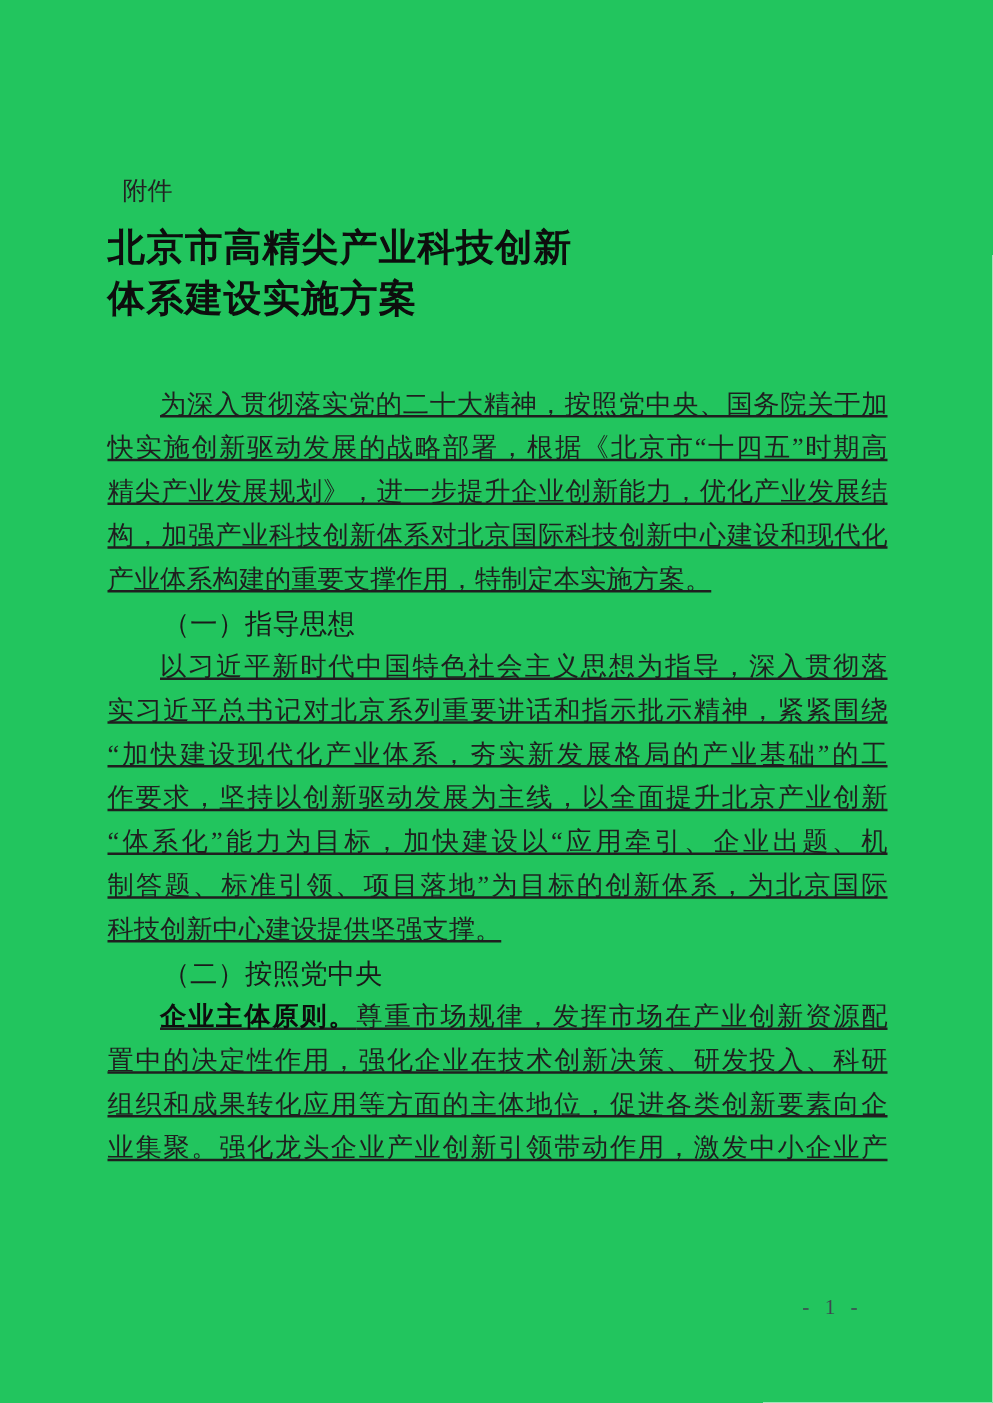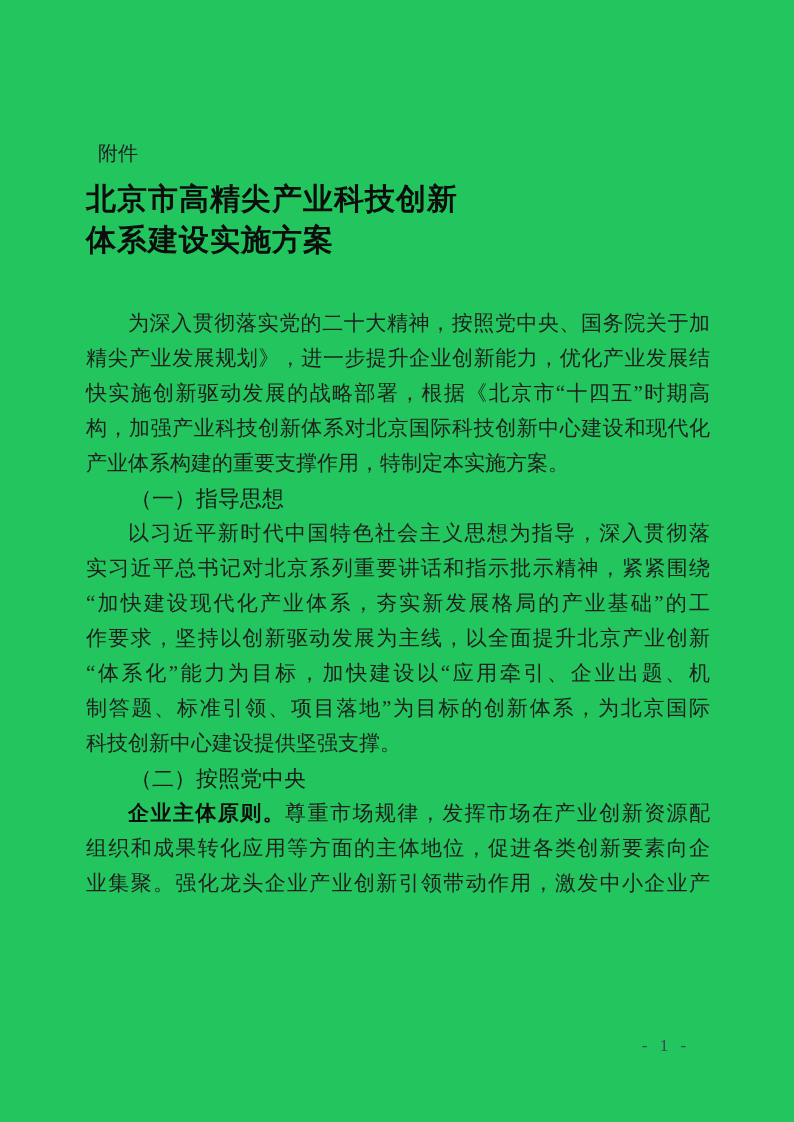--- a/index.html
+++ b/index.html
@@ -32,21 +32,21 @@
     font-weight: bold;
     font-size: 30px;
     line-height: 41px;
     letter-spacing: 1px;
     color: #0d0d0d;
   }
   .title-line { display: block; }
 
   .body-text { margin-top: 46px; }
 
-  .para { font-size: 21px; }
+  .para { font-size: 21px; text-decoration: underline; }
 
   
   .ln {
     display: block;
     font-size: 21px;
     line-height: 35px;
     text-align: justify;
     text-align-last: justify;
     white-space: normal;
   }
@@ -93,22 +93,22 @@
 
     <div class="title">
       <span class="title-line">北京市高精尖产业科技创新</span>
       <span class="title-line">体系建设实施方案</span>
     </div>
 
     <div class="body-text">
 
       <p class="para">
         <span class="ln ind">为深入贯彻落实党的二十大精神，按照党中央、国务院关于加</span>
+        <span class="ln">快实施创新驱动发展的战略部署，根据《北京市“十四五”时期高</span>
         <span class="ln">精尖产业发展规划》，进一步提升企业创新能力，优化产业发展结</span>
-        <span class="ln">快实施创新驱动发展的战略部署，根据《北京市“十四五”时期高</span>
         <span class="ln">构，加强产业科技创新体系对北京国际科技创新中心建设和现代化</span>
         <span class="ln flush">产业体系构建的重要支撑作用，特制定本实施方案。</span>
       </p>
 
 
       <div class="h2">（一）指导思想</div>
 
       <p class="para">
         <span class="ln ind">以习近平新时代中国特色社会主义思想为指导，深入贯彻落</span>
         <span class="ln">实习近平总书记对北京系列重要讲话和指示批示精神，紧紧围绕</span>
@@ -116,20 +116,21 @@
         <span class="ln">作要求，坚持以创新驱动发展为主线，以全面提升北京产业创新</span>
         <span class="ln">“体系化”能力为目标，加快建设以“应用牵引、企业出题、机</span>
         <span class="ln">制答题、标准引领、项目落地”为目标的创新体系，为北京国际</span>
         <span class="ln flush">科技创新中心建设提供坚强支撑。</span>
       </p>
 
       <div class="h2">（二）按照党中央</div>
 
       <p class="para">
         <span class="ln ind"><strong class="lead">企业主体原则。</strong><span>尊重市场规律，发挥市场在产业创新资源配</span></span>
+        <span class="ln">置中的决定性作用，强化企业在技术创新决策、研发投入、科研</span>
         <span class="ln">组织和成果转化应用等方面的主体地位，促进各类创新要素向企</span>
         <span class="ln">业集聚。强化龙头企业产业创新引领带动作用，激发中小企业产</span>
       </p>
 
     </div>
   </div>
 
   <div class="footer">- 1 -</div>
 </div>
 

